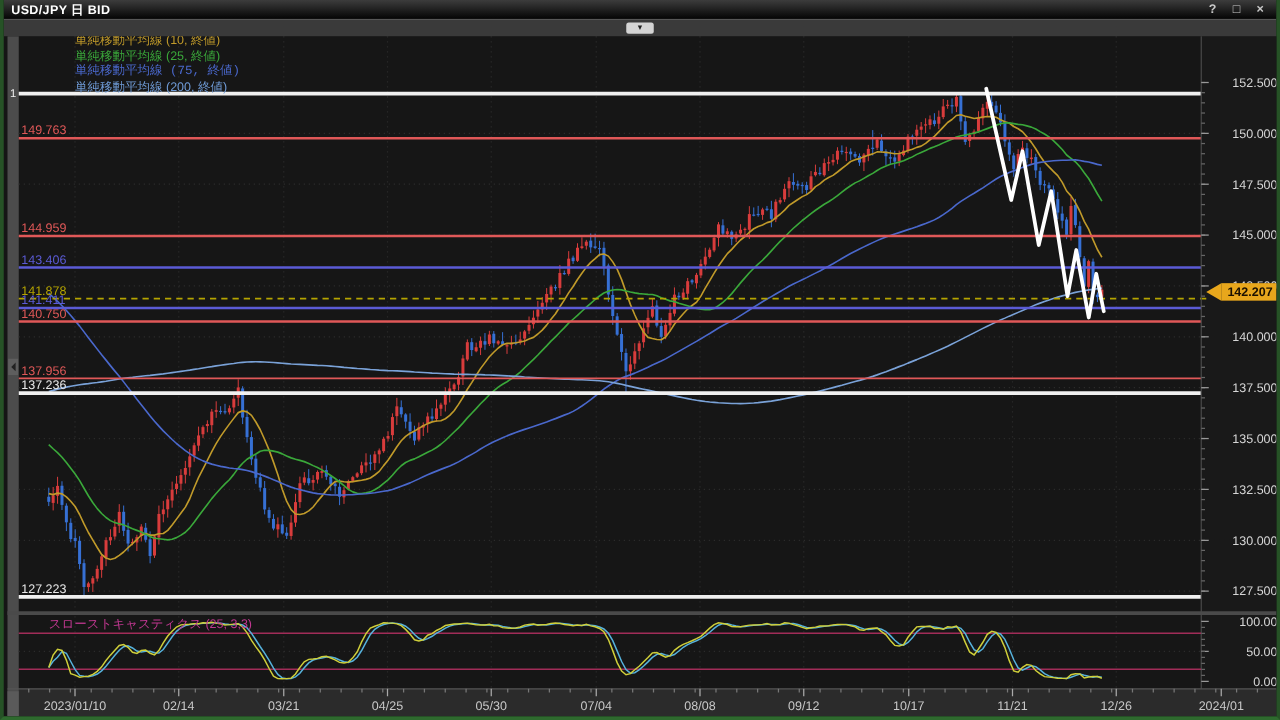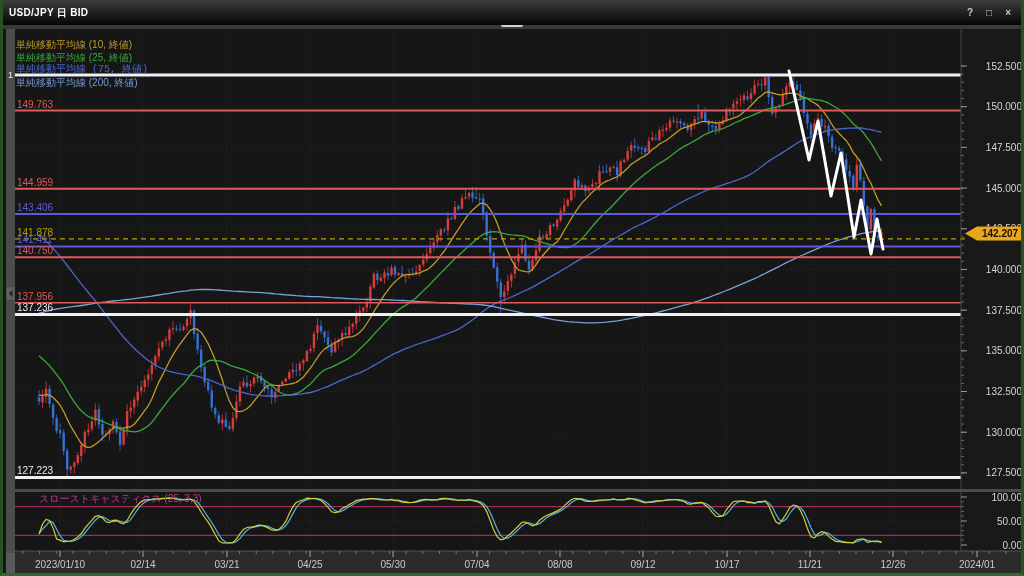--- a/index.html
+++ b/index.html
@@ -1,30 +1,30 @@
 <!DOCTYPE html>
 <html><head>
 <meta charset="utf-8">
 <style>
   html,body{margin:0;padding:0;background:#000;}
   #win{position:relative;width:1024px;height:576px;background:#151515;overflow:hidden;
        font-family:"Liberation Sans",sans-serif;
        border-left:3px solid #265226;border-right:3px solid #265226;border-bottom:3px solid #2e6a2e;
        box-sizing:border-box;}
-  #titlebar{position:absolute;left:0;top:0;width:100%;height:25px;
+  #titlebar{position:absolute;left:0;top:0;width:100%;height:15px;
        background:linear-gradient(#3c3c3c,#050505);color:#fff;font-size:10px;font-weight:bold;
        display:flex;align-items:center;z-index:30;}
   #titlebar .title{padding-left:6px;letter-spacing:.3px;}
   #titlebar .winbtns{margin-left:auto;display:flex;gap:13px;padding-right:10px;color:#c8c8c8;font-weight:bold;}
   #titlebar .winbtns span{cursor:default;line-height:15px;}
   #toolbar{position:absolute;left:0;top:15px;width:100%;height:14px;background:#3a3a3a;
        border-top:1px solid #575757;box-sizing:border-box;z-index:29;}
   #collapse{position:absolute;left:50%;top:2px;transform:translateX(-50%);width:22px;height:9px;
        background:#d4d4d4;border-radius:2px;font-size:7px;line-height:9px;text-align:center;color:#222;}
-  #legend{position:absolute;left:13px;top:39px;z-index:20;font-size:10px;line-height:12.5px;white-space:nowrap;}
+  #legend{position:absolute;left:13px;top:27px;z-index:20;font-size:10px;line-height:12.5px;white-space:nowrap;padding-left:44px;}
   svg{position:absolute;left:0;top:0;}
   svg text{font-family:"Liberation Sans",sans-serif;}
 </style>
 </head>
 <body>
 
 <div id="win">
   <svg id="chart-svg" width="1024" height="576">
       <rect x="3" y="29" width="1021" height="522" fill="#161616"></rect>
       <rect x="958" y="29" width="63" height="522" fill="#191919"></rect>

